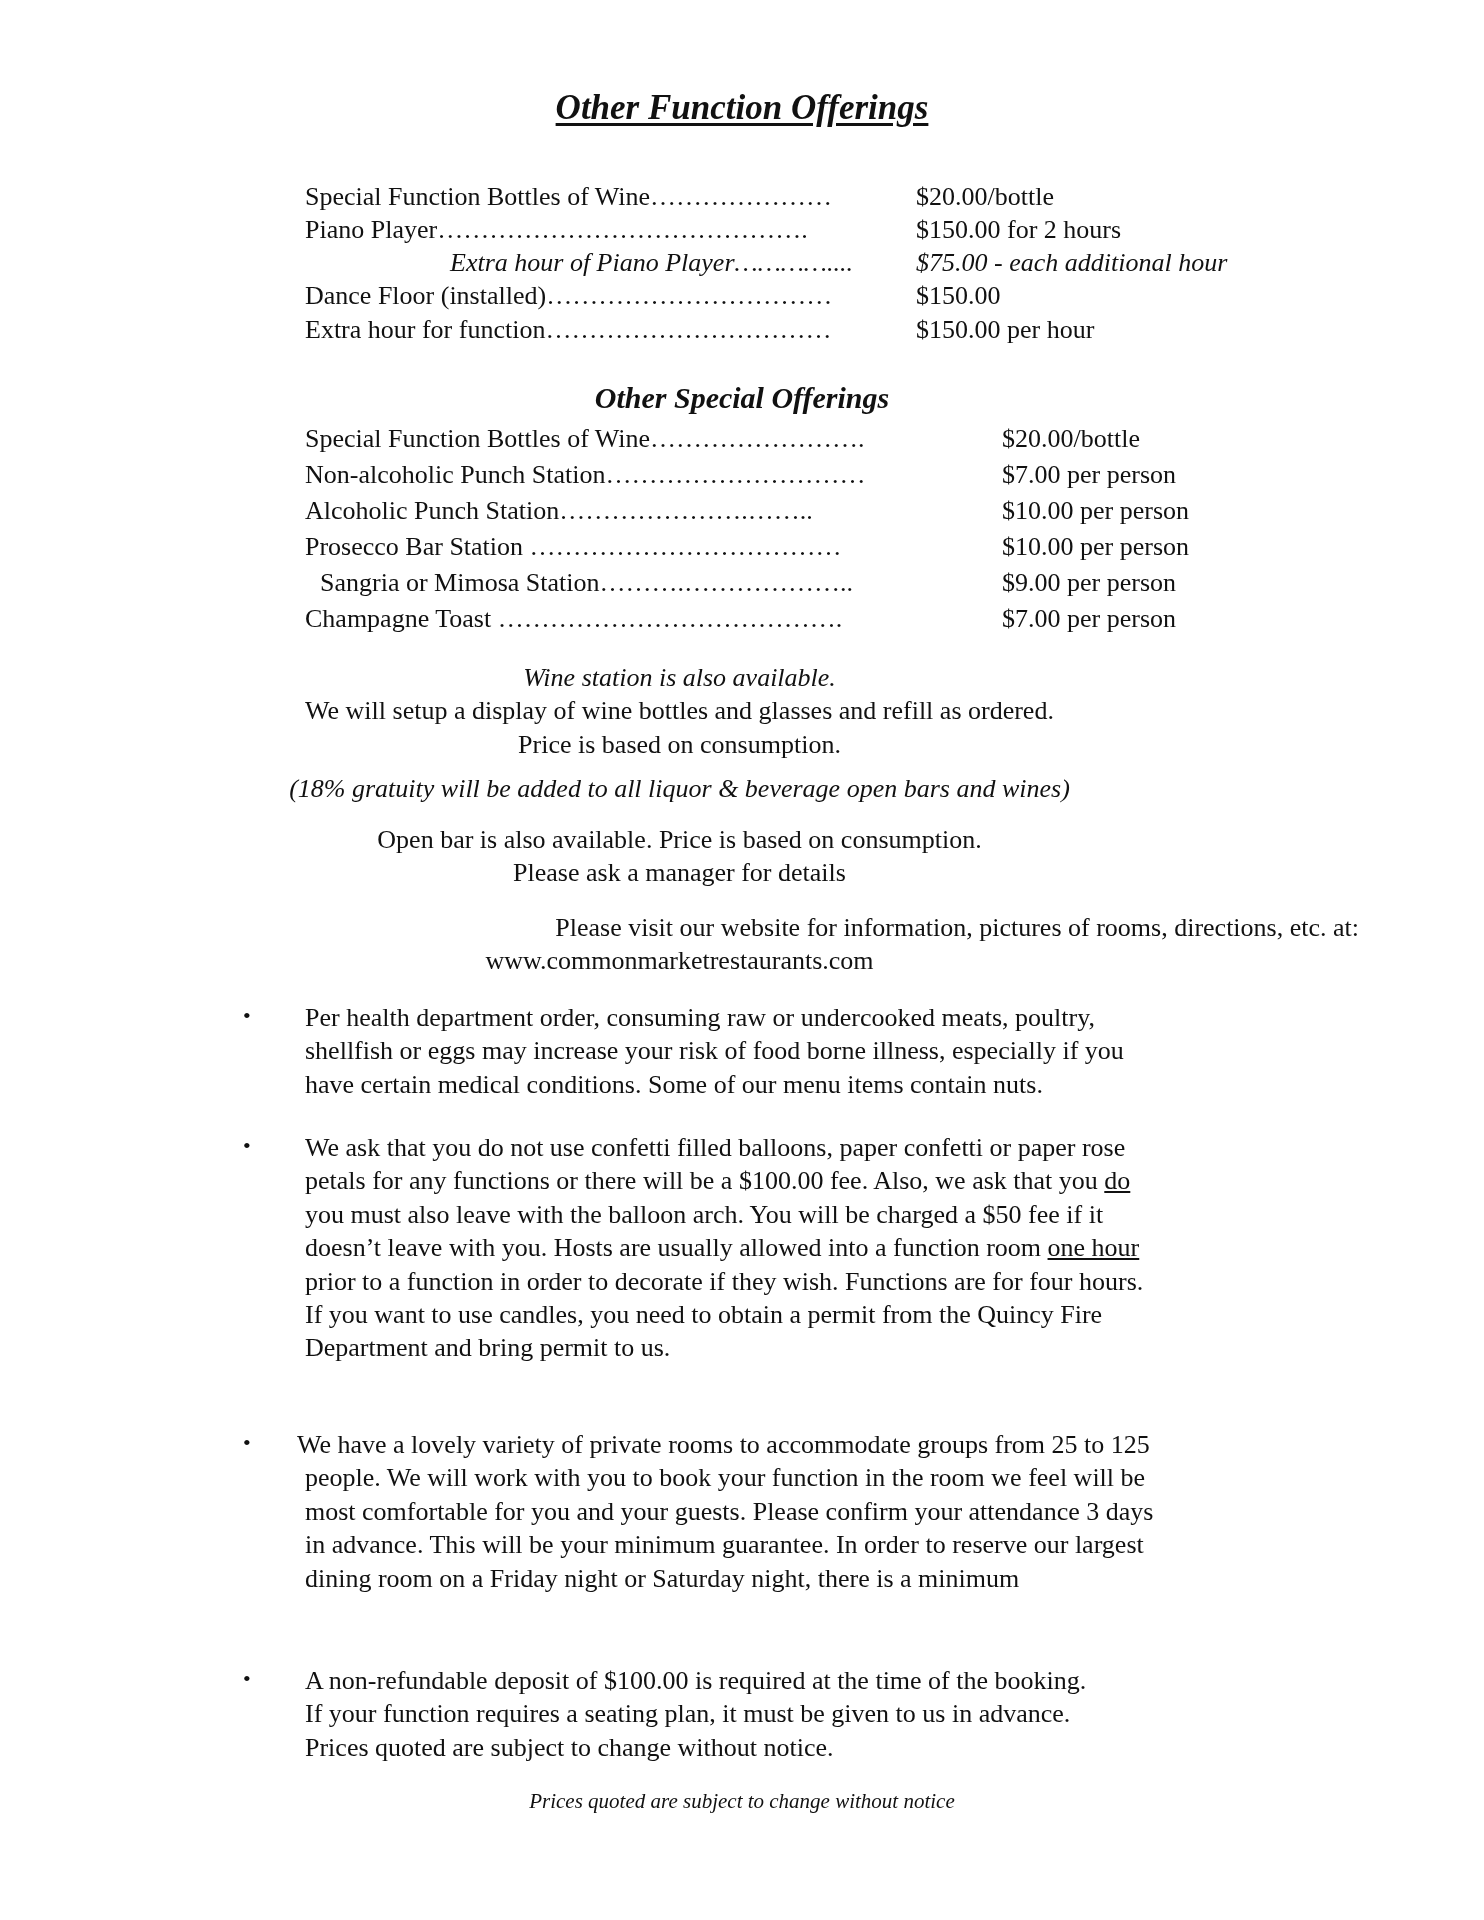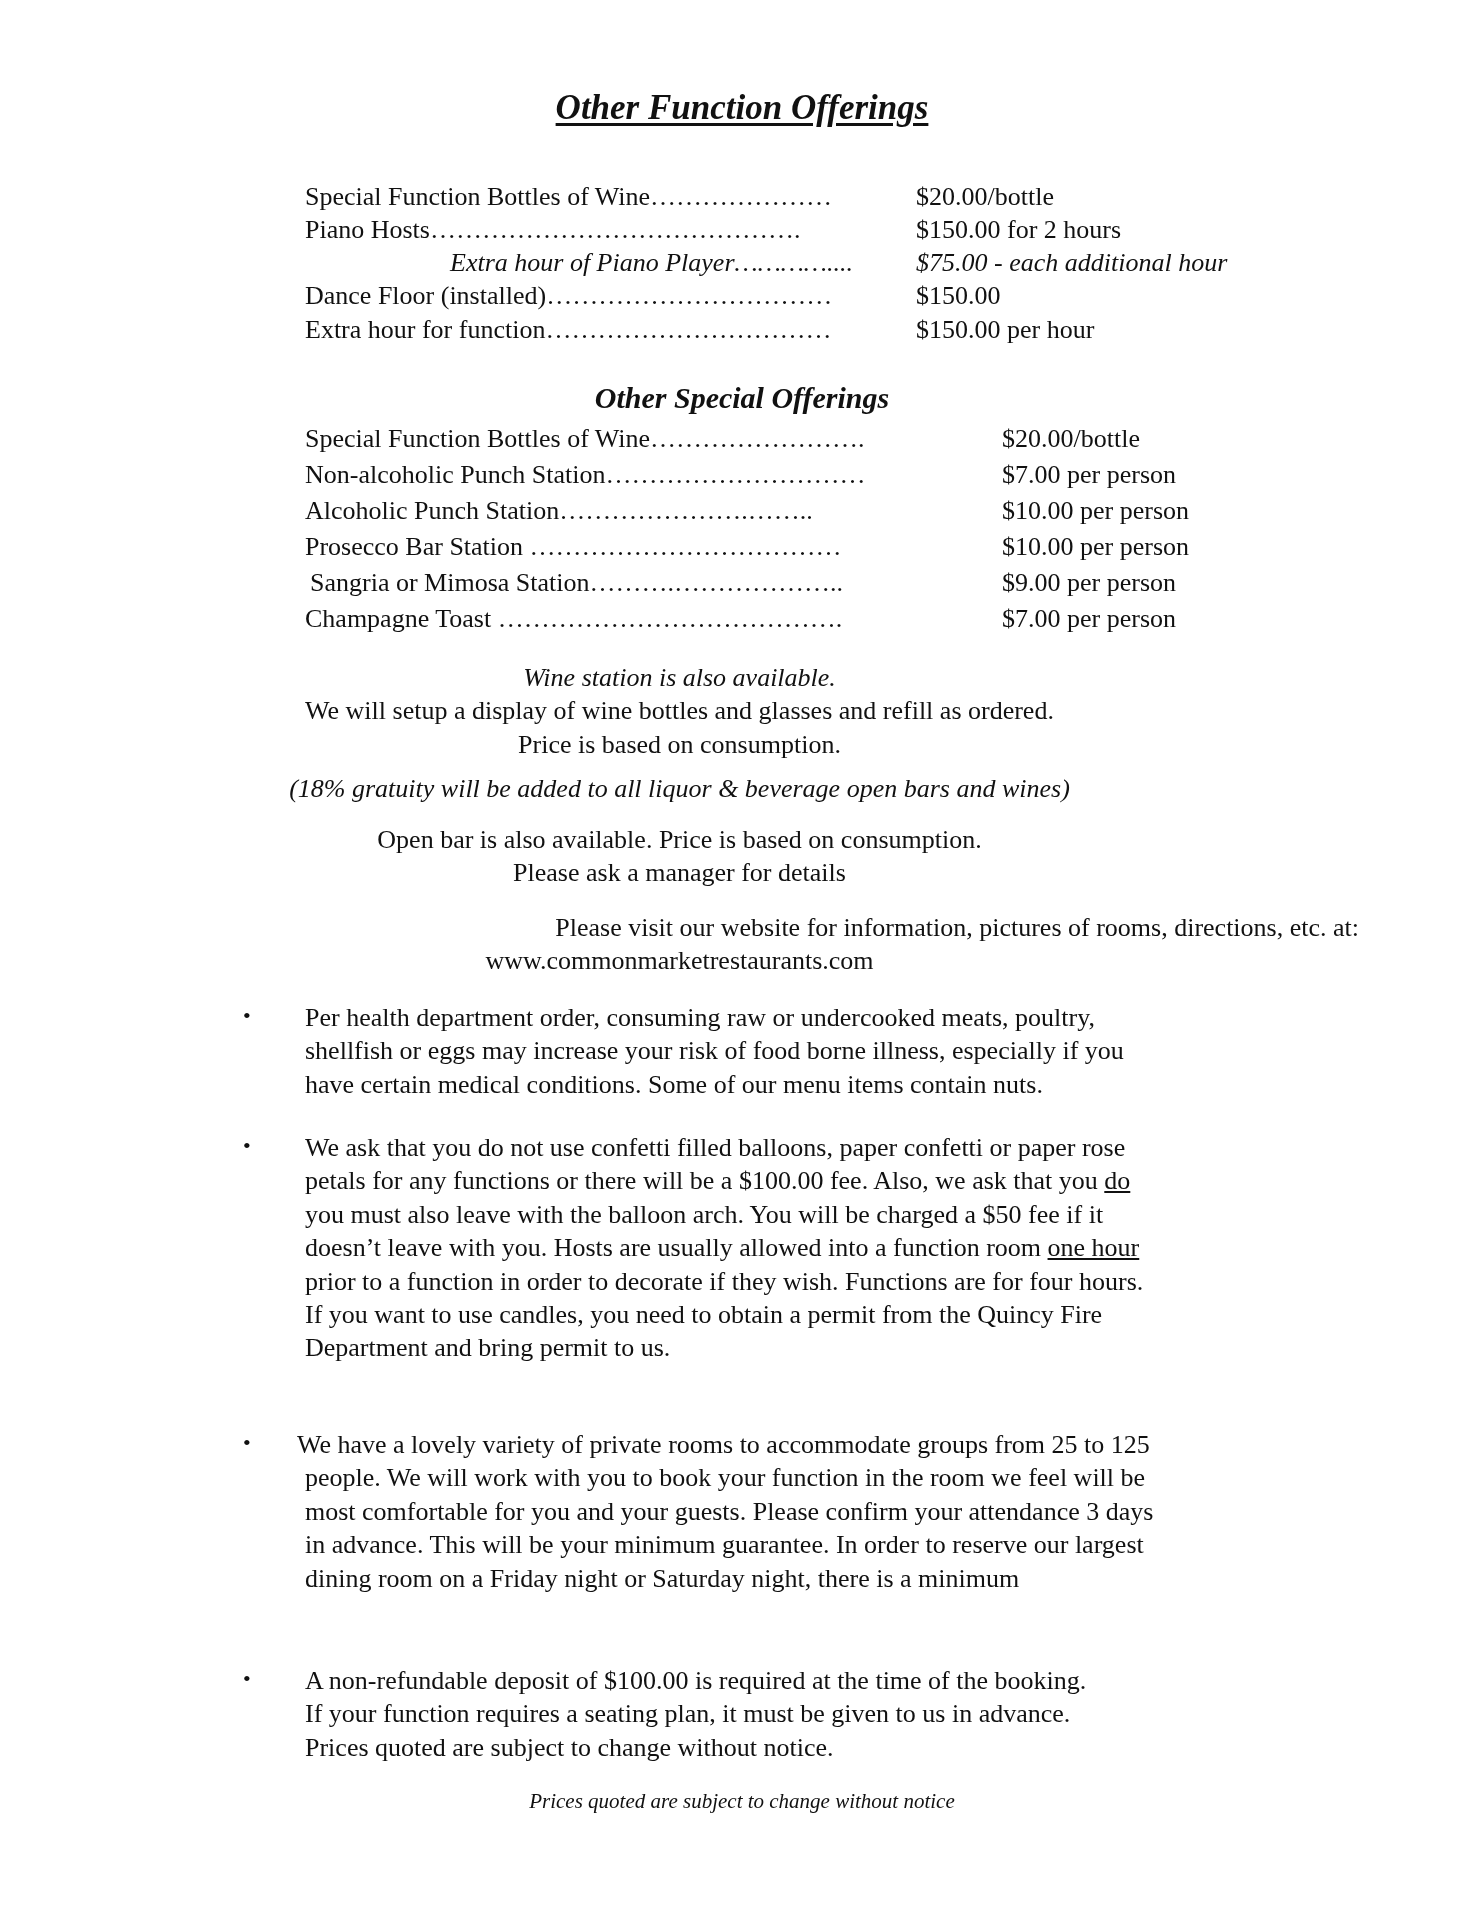--- a/index.html
+++ b/index.html
@@ -32,21 +32,21 @@
 </style>
 </head>
 <body>
 
 <div class="abs title">Other Function Offerings</div>
 
 <div>
   <div class="abs row" style="left:305px; top:180px;">Special Function Bottles of Wine…………………</div>
   <div class="abs row" style="left:916px; top:180px;">$20.00/bottle</div>
 
-  <div class="abs row" style="left:305px; top:213px;">Piano Hosts…………………………………….</div>
+  <div class="abs row" style="left:305px; top:213px;">Piano Player…………………………………….</div>
   <div class="abs row" style="left:916px; top:213px;">$150.00 for 2 hours</div>
 
   <div class="abs row ital" style="left:450px; top:246px;">Extra hour of Piano Player…………....</div>
   <div class="abs row ital" style="left:916px; top:246px;">$75.00 - each additional hour</div>
 
   <div class="abs row" style="left:305px; top:279px;">Dance Floor (installed)……………………………</div>
   <div class="abs row" style="left:916px; top:279px;">$150.00</div>
 
   <div class="abs row" style="left:305px; top:313px;">Extra hour for function……………………………</div>
   <div class="abs row" style="left:916px; top:313px;">$150.00 per hour</div>
@@ -59,21 +59,21 @@
 
   <div class="abs row" style="left:305px; top:458px;">Non-alcoholic Punch Station…………………………</div>
   <div class="abs row" style="left:1002px; top:458px;">$7.00 per person</div>
 
   <div class="abs row" style="left:305px; top:494px;">Alcoholic Punch Station………………….……..</div>
   <div class="abs row" style="left:1002px; top:494px;">$10.00 per person</div>
 
   <div class="abs row" style="left:305px; top:530px;">Prosecco Bar Station ………………………………</div>
   <div class="abs row" style="left:1002px; top:530px;">$10.00 per person</div>
 
-  <div class="abs row" style="left:310px; top:566px;">Sangria or Mimosa Station……….………………..</div>
+  <div class="abs row" style="left:320px; top:566px;">Sangria or Mimosa Station……….………………..</div>
   <div class="abs row" style="left:1002px; top:566px;">$9.00 per person</div>
 
   <div class="abs row" style="left:305px; top:602px;">Champagne Toast ………………………………….</div>
   <div class="abs row" style="left:1002px; top:602px;">$7.00 per person</div>
 </div>
 
 <div class="abs center ital" style="top:661px;">Wine station is also available.</div>
 <div class="abs center" style="top:694px;">We will setup a display of wine bottles and glasses and refill as ordered.</div>
 <div class="abs center" style="top:728px;">Price is based on consumption.</div>
 

